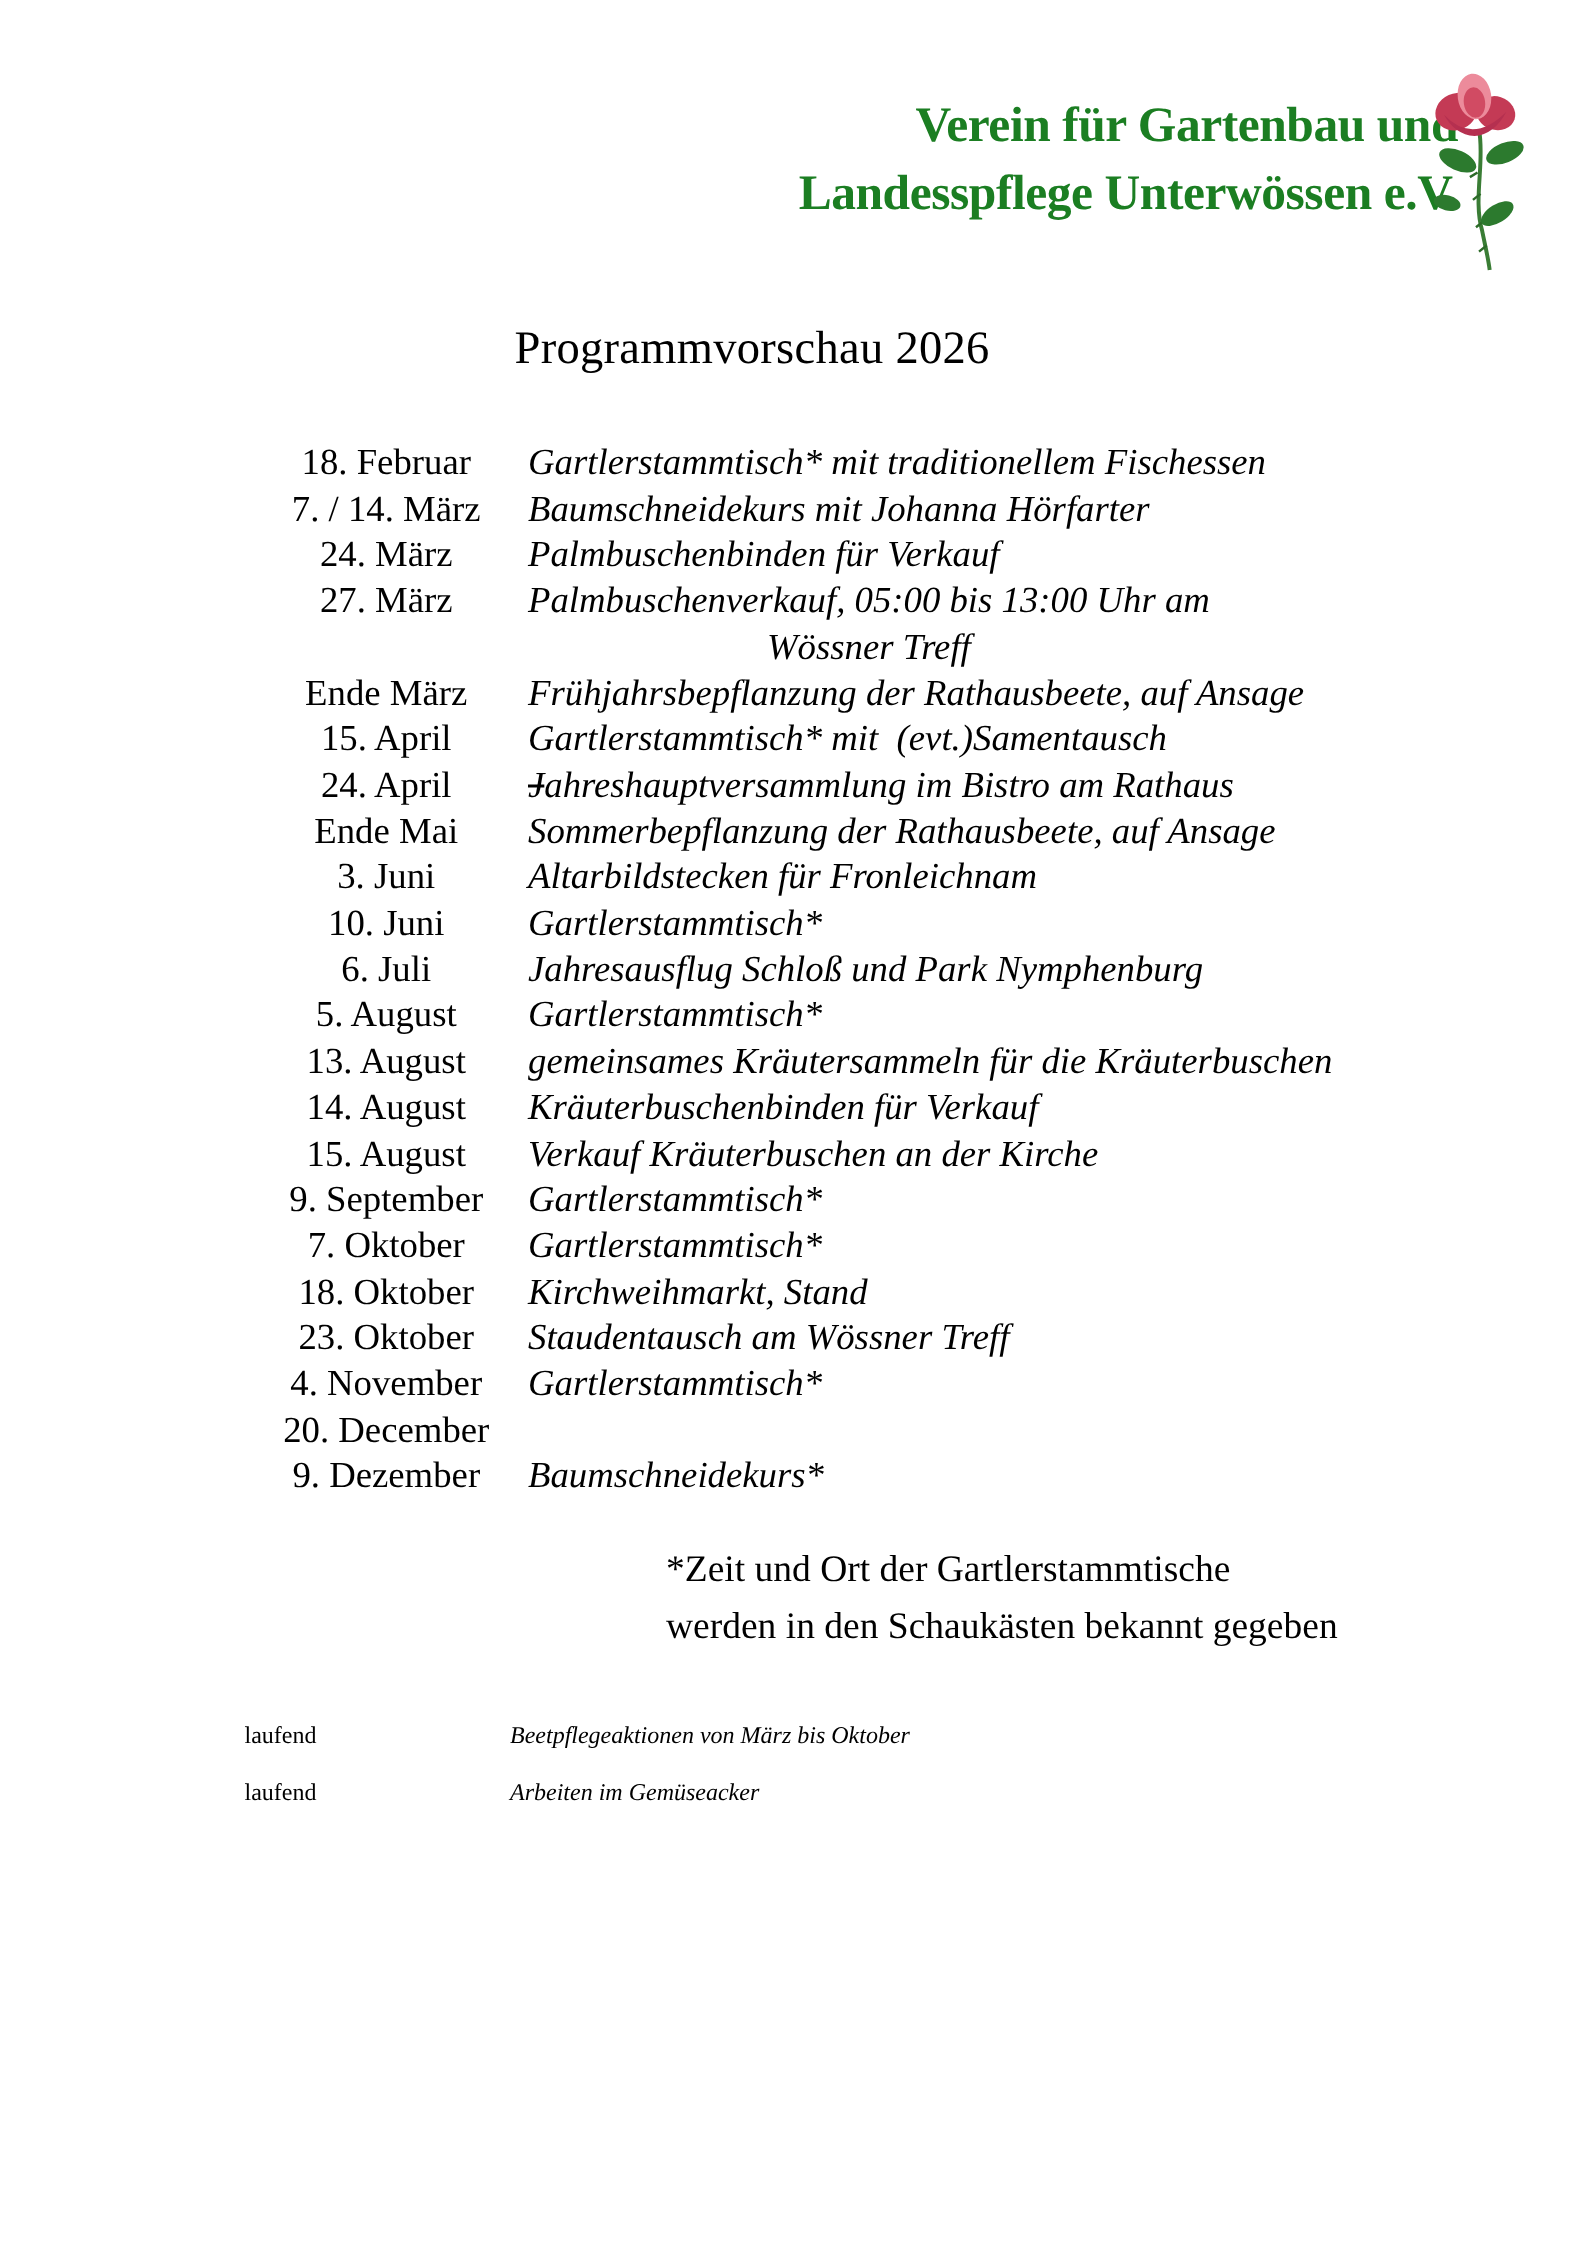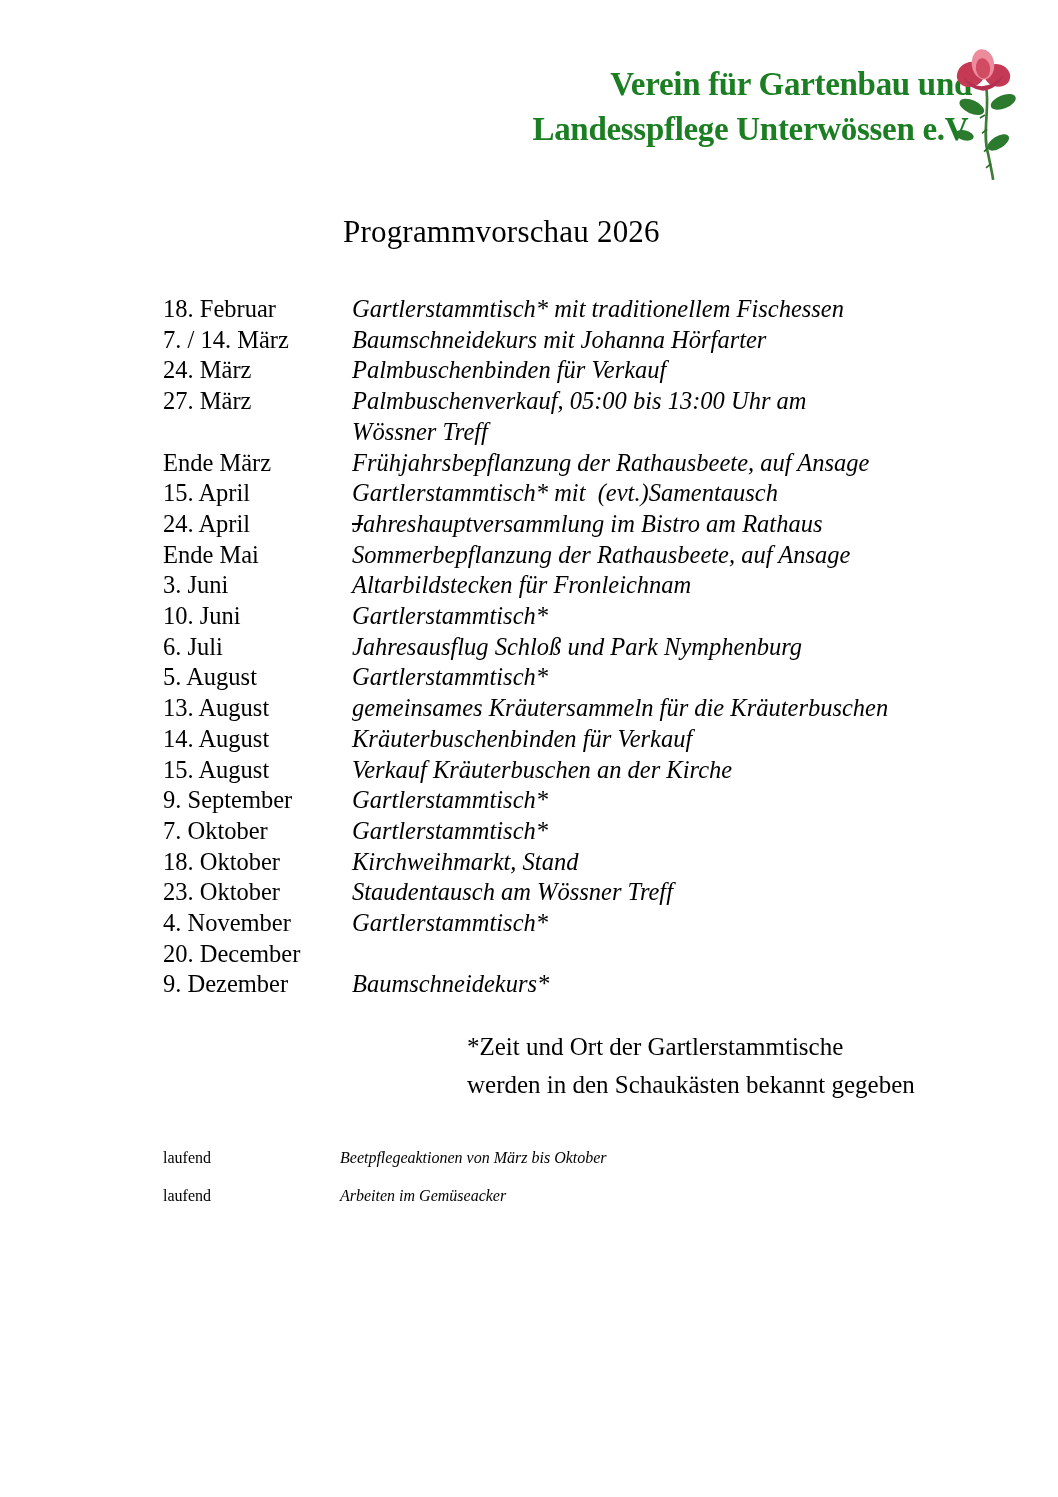--- a/index.html
+++ b/index.html
@@ -29,34 +29,35 @@
     position:absolute;top:214px;left:343px;
     margin:0;
     font-size:31px;font-weight:normal;
     letter-spacing:0.2px;
     white-space:nowrap;
   }
   .schedule{
     position:absolute;top:294px;left:163px;
     font-size:24.5px;line-height:30.7px;
     width:840px;
+    text-align:center;
   }
   .schedule .row{display:flex;}
   .schedule .date{flex:0 0 189px;}
   .ongoing{
     position:absolute;top:1139px;left:163px;
     font-size:16px;line-height:38px;
     width:840px;
   }
   .ongoing .row{display:flex;}
   .ongoing .date{flex:0 0 177px;}
   .desc{white-space:pre-wrap;font-style:italic;}
   .strike{text-decoration:line-through;}
   .footnote{
-    position:absolute;top:1028px;left:467px;
+    position:absolute;top:1028px;left:444px;
     font-size:25px;line-height:38px;
     white-space:nowrap;
   }
 </style>
 </head>
 <body>
 
 <div class="page">
 
   <div class="org">

